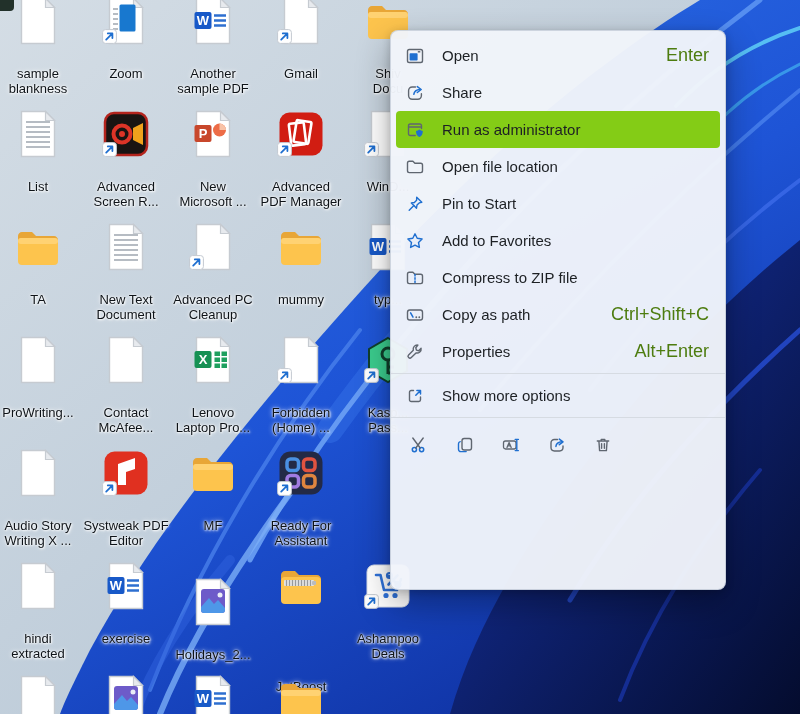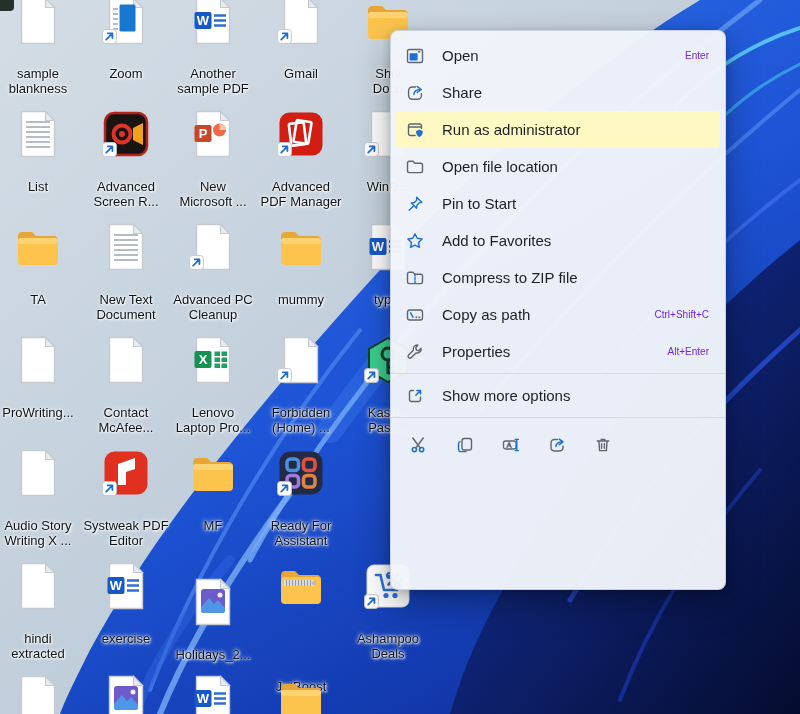--- a/index.html
+++ b/index.html
@@ -19,25 +19,25 @@
     text-align:center;max-width:92px;
     text-shadow:0 0 2px #fff,0 0 5px rgba(255,255,255,.95),1px 1px 2px rgba(255,255,255,.85);}
   
   #context-menu{position:absolute;left:390px;top:30px;width:336px;height:560px;
     box-sizing:border-box;padding-top:6px;z-index:5;
     background:rgba(241,244,250,0.97);
     border:1px solid rgba(125,138,158,.30);border-radius:8px;
     box-shadow:0 14px 34px rgba(0,0,0,.32),0 2px 8px rgba(0,0,0,.18);}
   .mi{display:flex;align-items:center;height:37px;margin:0 5px;padding:0 11px 0 9px;
     border-radius:4px;cursor:default;}
-  .mi.hl{background:#fef9c3;}
+  .mi.hl{background:#84cc16;}
   .mi .mic{width:20px;height:20px;margin-right:17px;flex:0 0 auto;}
   .mi .mic svg{width:20px;height:20px;display:block;}
   .mi .mlbl{flex:1;font-size:15px;color:#1d2024;white-space:nowrap;}
-  .mi .msc{font-size:10px;color:#6d28d9;white-space:nowrap;text-align:center;}
+  .mi .msc{font-size:18px;color:#4d7c0f;white-space:nowrap;text-align:center;}
   .msep{height:1px;background:#d6dbe2;margin:3px 0;}
   #qa-row{display:flex;align-items:center;padding:9px 0 0 13px;gap:17px;}
   .qa{width:29px;height:29px;border-radius:4px;display:flex;align-items:center;
     justify-content:center;cursor:default;}
   .qa svg{width:20px;height:20px;display:block;}
 </style>
 </head>
 <body>
 
 <div id="screen">

